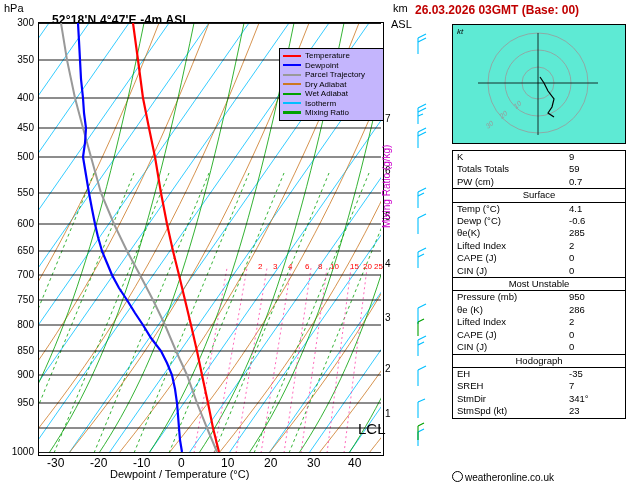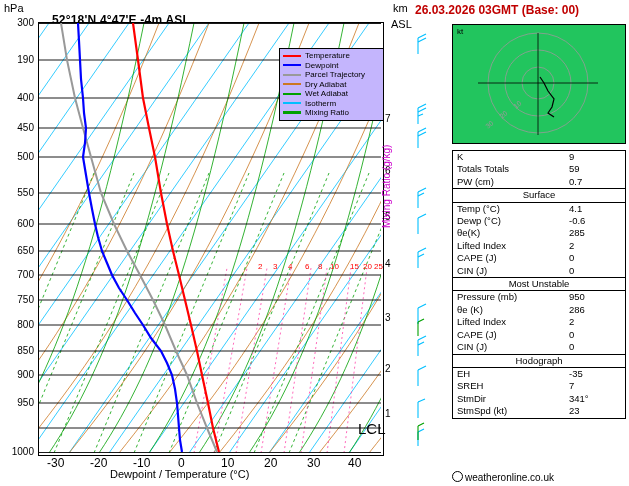--- a/index.html
+++ b/index.html
@@ -46,21 +46,21 @@
     left:240px;top:25px;width:120px;
     border:1px solid #000;background:#c4b5fd;
     padding:2px 3px;font-size:8px;line-height:9.5px;
   }
   .leg-row{display:flex;align-items:center;height:9.5px;}
   .leg-swatch{width:18px;height:2px;margin-right:4px;flex:none;}
 
   
   #hodo{
     left:452px;top:24px;width:172px;height:118px;
-    border:1px solid #000;background:#22c55e;
+    border:1px solid #000;background:#5eead4;font-style:italic;
   }
   #hodo-kt{left:4px;top:2px;font-size:8px;}
 
   
   #info{
     left:452px;top:150px;width:172px;
     border:1px solid #000;background:#fff;
     font-size:9.5px;
   }
   .inf-row{display:flex;padding:0 4px;line-height:12.4px;}
@@ -213,21 +213,21 @@
       <span>Isotherm</span>
     </div>
     <div class="leg-row">
       <span class="leg-swatch" style="background:#00a000;border-top:1px dashed #00a000"></span>
       <span>Mixing Ratio</span>
     </div>
   </div>
 </div>
 
 <div class="press-label" style="top:17px">300</div>
-<div class="press-label" style="top:54px">190</div>
+<div class="press-label" style="top:54px">350</div>
 <div class="press-label" style="top:92px">400</div>
 <div class="press-label" style="top:122px">450</div>
 <div class="press-label" style="top:151px">500</div>
 <div class="press-label" style="top:187px">550</div>
 <div class="press-label" style="top:218px">600</div>
 <div class="press-label" style="top:245px">650</div>
 <div class="press-label" style="top:269px">700</div>
 <div class="press-label" style="top:294px">750</div>
 <div class="press-label" style="top:319px">800</div>
 <div class="press-label" style="top:345px">850</div>

